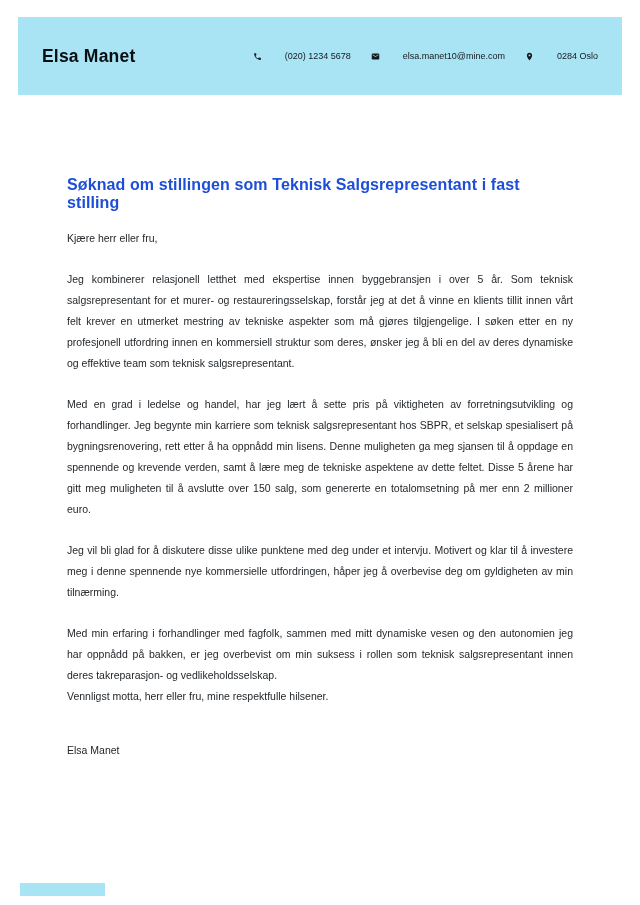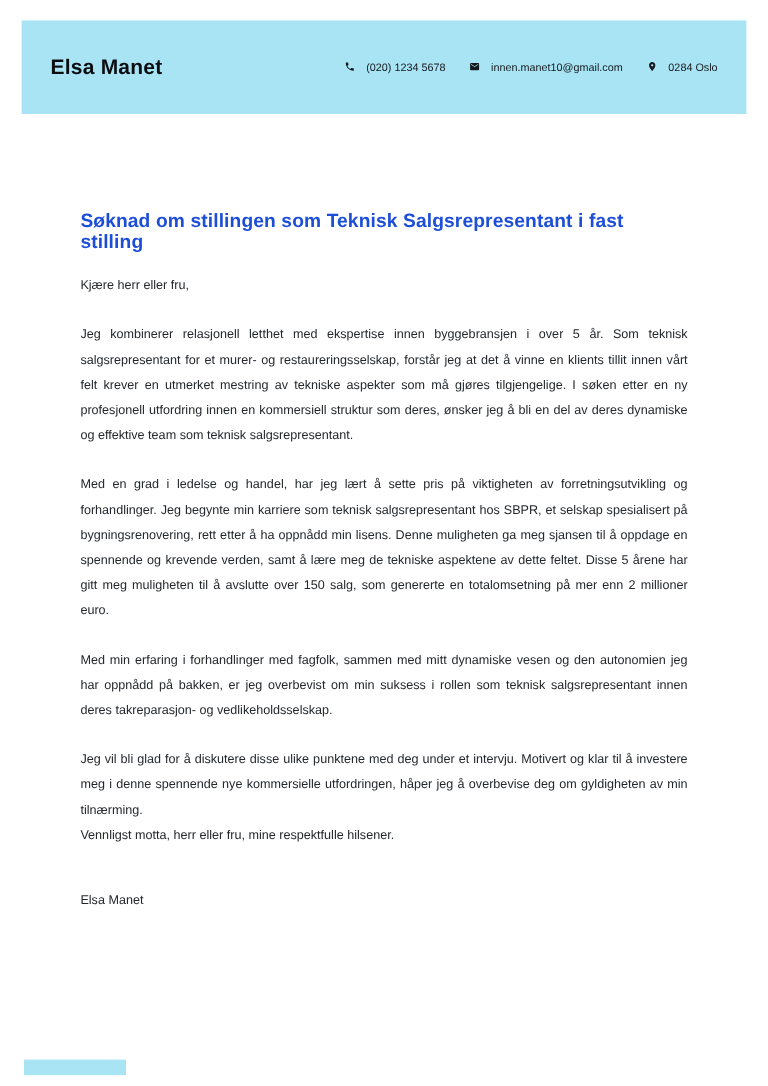--- a/index.html
+++ b/index.html
@@ -35,22 +35,22 @@
     color: #0b0e11;
     letter-spacing: .2px;
   }
   .contact {
     display: flex;
     align-items: center;
     gap: 20px;
   }
   .contact-item {
     display: flex;
-    align-items: flex-start;
-    gap: 9px;
+    align-items: flex-end;
+    gap: 23px;
     font-size: 9px;
     font-weight: 500;
     color: #15191d;
     white-space: nowrap;
   }
   .contact-item svg {
     width: 9px;
     height: 9px;
     flex: 0 0 auto;
     fill: #15191d;
@@ -126,43 +126,43 @@
         <svg viewBox="0 0 24 24" aria-hidden="true">
           <path d="M6.62 10.79c1.44 2.83 3.76 5.14 6.59 6.59l2.2-2.2c.27-.27.67-.36 1.02-.24 1.12.37 2.33.57 3.57.57.55 0 1 .45 1 1V20c0 .55-.45 1-1 1-9.39 0-17-7.61-17-17 0-.55.45-1 1-1h3.5c.55 0 1 .45 1 1 0 1.25.2 2.45.57 3.57.11.35.03.74-.25 1.02l-2.2 2.2z"></path>
         </svg>
         <span>(020) 1234 5678</span>
       </span>
 
       <span class="contact-item">
         <svg viewBox="0 0 24 24" aria-hidden="true">
           <path d="M20 4H4c-1.1 0-1.99.9-1.99 2L2 18c0 1.1.9 2 2 2h16c1.1 0 2-.9 2-2V6c0-1.1-.9-2-2-2zm0 4l-8 5-8-5V6l8 5 8-5v2z"></path>
         </svg>
-        <span>innen.manet10@gmail.com</span>
+        <span>elsa.manet10@mine.com</span>
       </span>
 
       <span class="contact-item">
         <svg viewBox="0 0 24 24" aria-hidden="true">
           <path d="M12 2C8.13 2 5 5.13 5 9c0 5.25 7 13 7 13s7-7.75 7-13c0-3.87-3.13-7-7-7zm0 9.5c-1.38 0-2.5-1.12-2.5-2.5s1.12-2.5 2.5-2.5 2.5 1.12 2.5 2.5-1.12 2.5-2.5 2.5z"></path>
         </svg>
         <span>0284 Oslo</span>
       </span>
     </div>
   </header>
 
   <main class="content">
 
 
     <h1 class="subject">Søknad om stillingen som Teknisk Salgsrepresentant i fast stilling</h1>
 
     <p class="greeting">Kjære herr eller fru,</p>
 
     <p class="body-par">Jeg kombinerer relasjonell letthet med ekspertise innen byggebransjen i over 5 år. Som teknisk salgsrepresentant for et murer- og restaureringsselskap, forstår jeg at det å vinne en klients tillit innen vårt felt krever en utmerket mestring av tekniske aspekter som må gjøres tilgjengelige. I søken etter en ny profesjonell utfordring innen en kommersiell struktur som deres, ønsker jeg å bli en del av deres dynamiske og effektive team som teknisk salgsrepresentant.</p>
     <p class="body-par">Med en grad i ledelse og handel, har jeg lært å sette pris på viktigheten av forretningsutvikling og forhandlinger. Jeg begynte min karriere som teknisk salgsrepresentant hos SBPR, et selskap spesialisert på bygningsrenovering, rett etter å ha oppnådd min lisens. Denne muligheten ga meg sjansen til å oppdage en spennende og krevende verden, samt å lære meg de tekniske aspektene av dette feltet. Disse 5 årene har gitt meg muligheten til å avslutte over 150 salg, som genererte en totalomsetning på mer enn 2 millioner euro.</p>
+    <p class="body-par">Jeg vil bli glad for å diskutere disse ulike punktene med deg under et intervju. Motivert og klar til å investere meg i denne spennende nye kommersielle utfordringen, håper jeg å overbevise deg om gyldigheten av min tilnærming.</p>
     <p class="body-par">Med min erfaring i forhandlinger med fagfolk, sammen med mitt dynamiske vesen og den autonomien jeg har oppnådd på bakken, er jeg overbevist om min suksess i rollen som teknisk salgsrepresentant innen deres takreparasjon- og vedlikeholdsselskap.</p>
-    <p class="body-par">Jeg vil bli glad for å diskutere disse ulike punktene med deg under et intervju. Motivert og klar til å investere meg i denne spennende nye kommersielle utfordringen, håper jeg å overbevise deg om gyldigheten av min tilnærming.</p>
 
     <p class="closing">Vennligst motta, herr eller fru, mine respektfulle hilsener.</p>
 
     <p class="signature">Elsa Manet</p>
   </main>
 
   <div class="footer-accent" style="background: rgb(168, 228, 244);"></div>
 
 </div>
 

